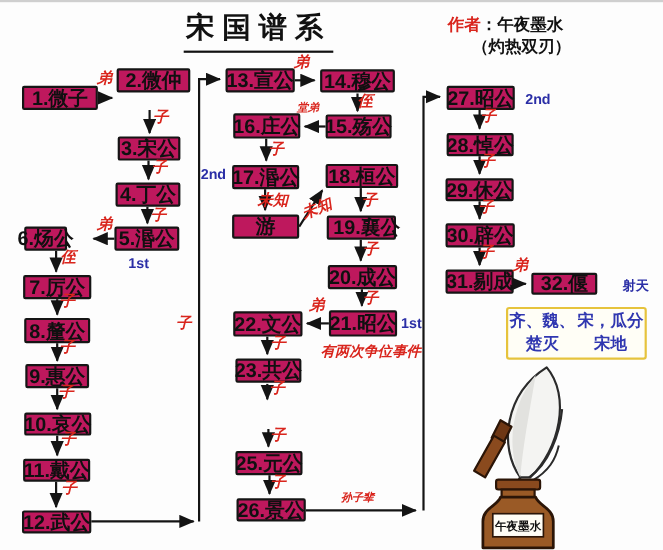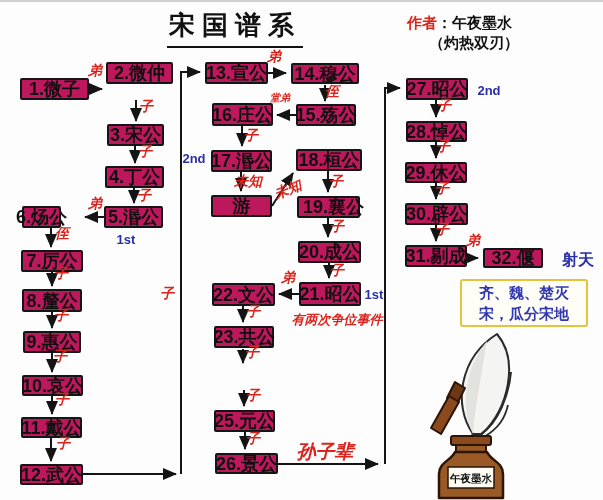--- a/index.html
+++ b/index.html
@@ -25,21 +25,21 @@
   }
   .edge-label{
     position:absolute;white-space:nowrap;font-weight:bold;pointer-events:none;
   }
   .edge-label.r{color:var(--red);font-style:italic;}
   .edge-label.b{color:var(--blue);font-style:normal;}
   .note-box{
     position:absolute;left:460px;top:279px;width:128px;height:48px;box-sizing:border-box;
     border:2px solid var(--note-border);background:#fffef6;border-radius:3px;
     color:var(--note-text);font-weight:bold;font-size:15px;line-height:21px;text-align:center;
-    display:flex;flex-direction:column;justify-content:center;
+    display:flex;flex-direction:row;justify-content:center;
   }
   .bottle-svg{position:absolute;left:423px;top:330px;}
 </style>
 </head>
 <body>
 
 <div id="stage" style="--red: #d9251d; --blue: #2a2ea6; --note-border: #e6c33c; --note-text: #3037b0;">
   <div class="top-strip"></div>
 
   <h1 class="page-title">宋国谱系</h1>
@@ -163,25 +163,25 @@
     <span class="edge-label r" style="left: 248px; top: 182px; font-size: 14px; transform: translate(-50%, -50%) rotate(0deg);">未知</span>
     <span class="edge-label r" style="left: 288px; top: 190px; font-size: 14px; transform: translate(-50%, -50%) rotate(-22deg);">未知</span>
     <span class="edge-label r" style="left: 336px; top: 182px; font-size: 14px; transform: translate(-50%, -50%) rotate(0deg);">子</span>
     <span class="edge-label r" style="left: 337px; top: 227px; font-size: 14px; transform: translate(-50%, -50%) rotate(0deg);">子</span>
     <span class="edge-label r" style="left: 337px; top: 271px; font-size: 14px; transform: translate(-50%, -50%) rotate(0deg);">子</span>
     <span class="edge-label r" style="left: 288px; top: 278px; font-size: 14px; transform: translate(-50%, -50%) rotate(0deg);">弟</span>
     <span class="edge-label r" style="left: 253px; top: 312px; font-size: 14px; transform: translate(-50%, -50%) rotate(0deg);">子</span>
     <span class="edge-label r" style="left: 252px; top: 353px; font-size: 14px; transform: translate(-50%, -50%) rotate(0deg);">子</span>
     <span class="edge-label r" style="left: 253px; top: 396px; font-size: 14px; transform: translate(-50%, -50%) rotate(0deg);">子</span>
     <span class="edge-label r" style="left: 253px; top: 439px; font-size: 14px; transform: translate(-50%, -50%) rotate(0deg);">子</span>
-    <span class="edge-label r" style="left: 325px; top: 452px; font-size: 19px; transform: translate(-50%, -50%) rotate(0deg);">孙子辈</span>
+    <span class="edge-label r" style="left: 325px; top: 452px; font-size: 10px; transform: translate(-50%, -50%) rotate(0deg);">孙子辈</span>
     <span class="edge-label r" style="left: 337px; top: 320px; font-size: 13px; transform: translate(-50%, -50%) rotate(0deg);">有两次争位事件</span>
     <span class="edge-label r" style="left: 444px; top: 106px; font-size: 14px; transform: translate(-50%, -50%) rotate(0deg);">子</span>
     <span class="edge-label r" style="left: 443px; top: 147px; font-size: 14px; transform: translate(-50%, -50%) rotate(0deg);">子</span>
     <span class="edge-label r" style="left: 442px; top: 189px; font-size: 14px; transform: translate(-50%, -50%) rotate(0deg);">子</span>
     <span class="edge-label r" style="left: 442px; top: 230px; font-size: 14px; transform: translate(-50%, -50%) rotate(0deg);">子</span>
     <span class="edge-label r" style="left: 473px; top: 241px; font-size: 14px; transform: translate(-50%, -50%) rotate(0deg);">弟</span>
     <span class="edge-label b" style="left: 126px; top: 239px; font-size: 13px; transform: translate(-50%, -50%) rotate(0deg);">1st</span>
     <span class="edge-label b" style="left: 194px; top: 158px; font-size: 13px; transform: translate(-50%, -50%) rotate(0deg);">2nd</span>
     <span class="edge-label b" style="left: 374px; top: 294px; font-size: 13px; transform: translate(-50%, -50%) rotate(0deg);">1st</span>
     <span class="edge-label b" style="left: 489px; top: 90px; font-size: 13px; transform: translate(-50%, -50%) rotate(0deg);">2nd</span>
-    <span class="edge-label b" style="left: 578px; top: 260px; font-size: 16px; transform: translate(-50%, -50%) rotate(0deg); text-align: right;">射天</span>
+    <span class="edge-label b" style="left: 578px; top: 260px; font-size: 12px; transform: translate(-50%, -50%) rotate(0deg); text-align: right;">射天</span>
   </div>
 
 </body></html>

